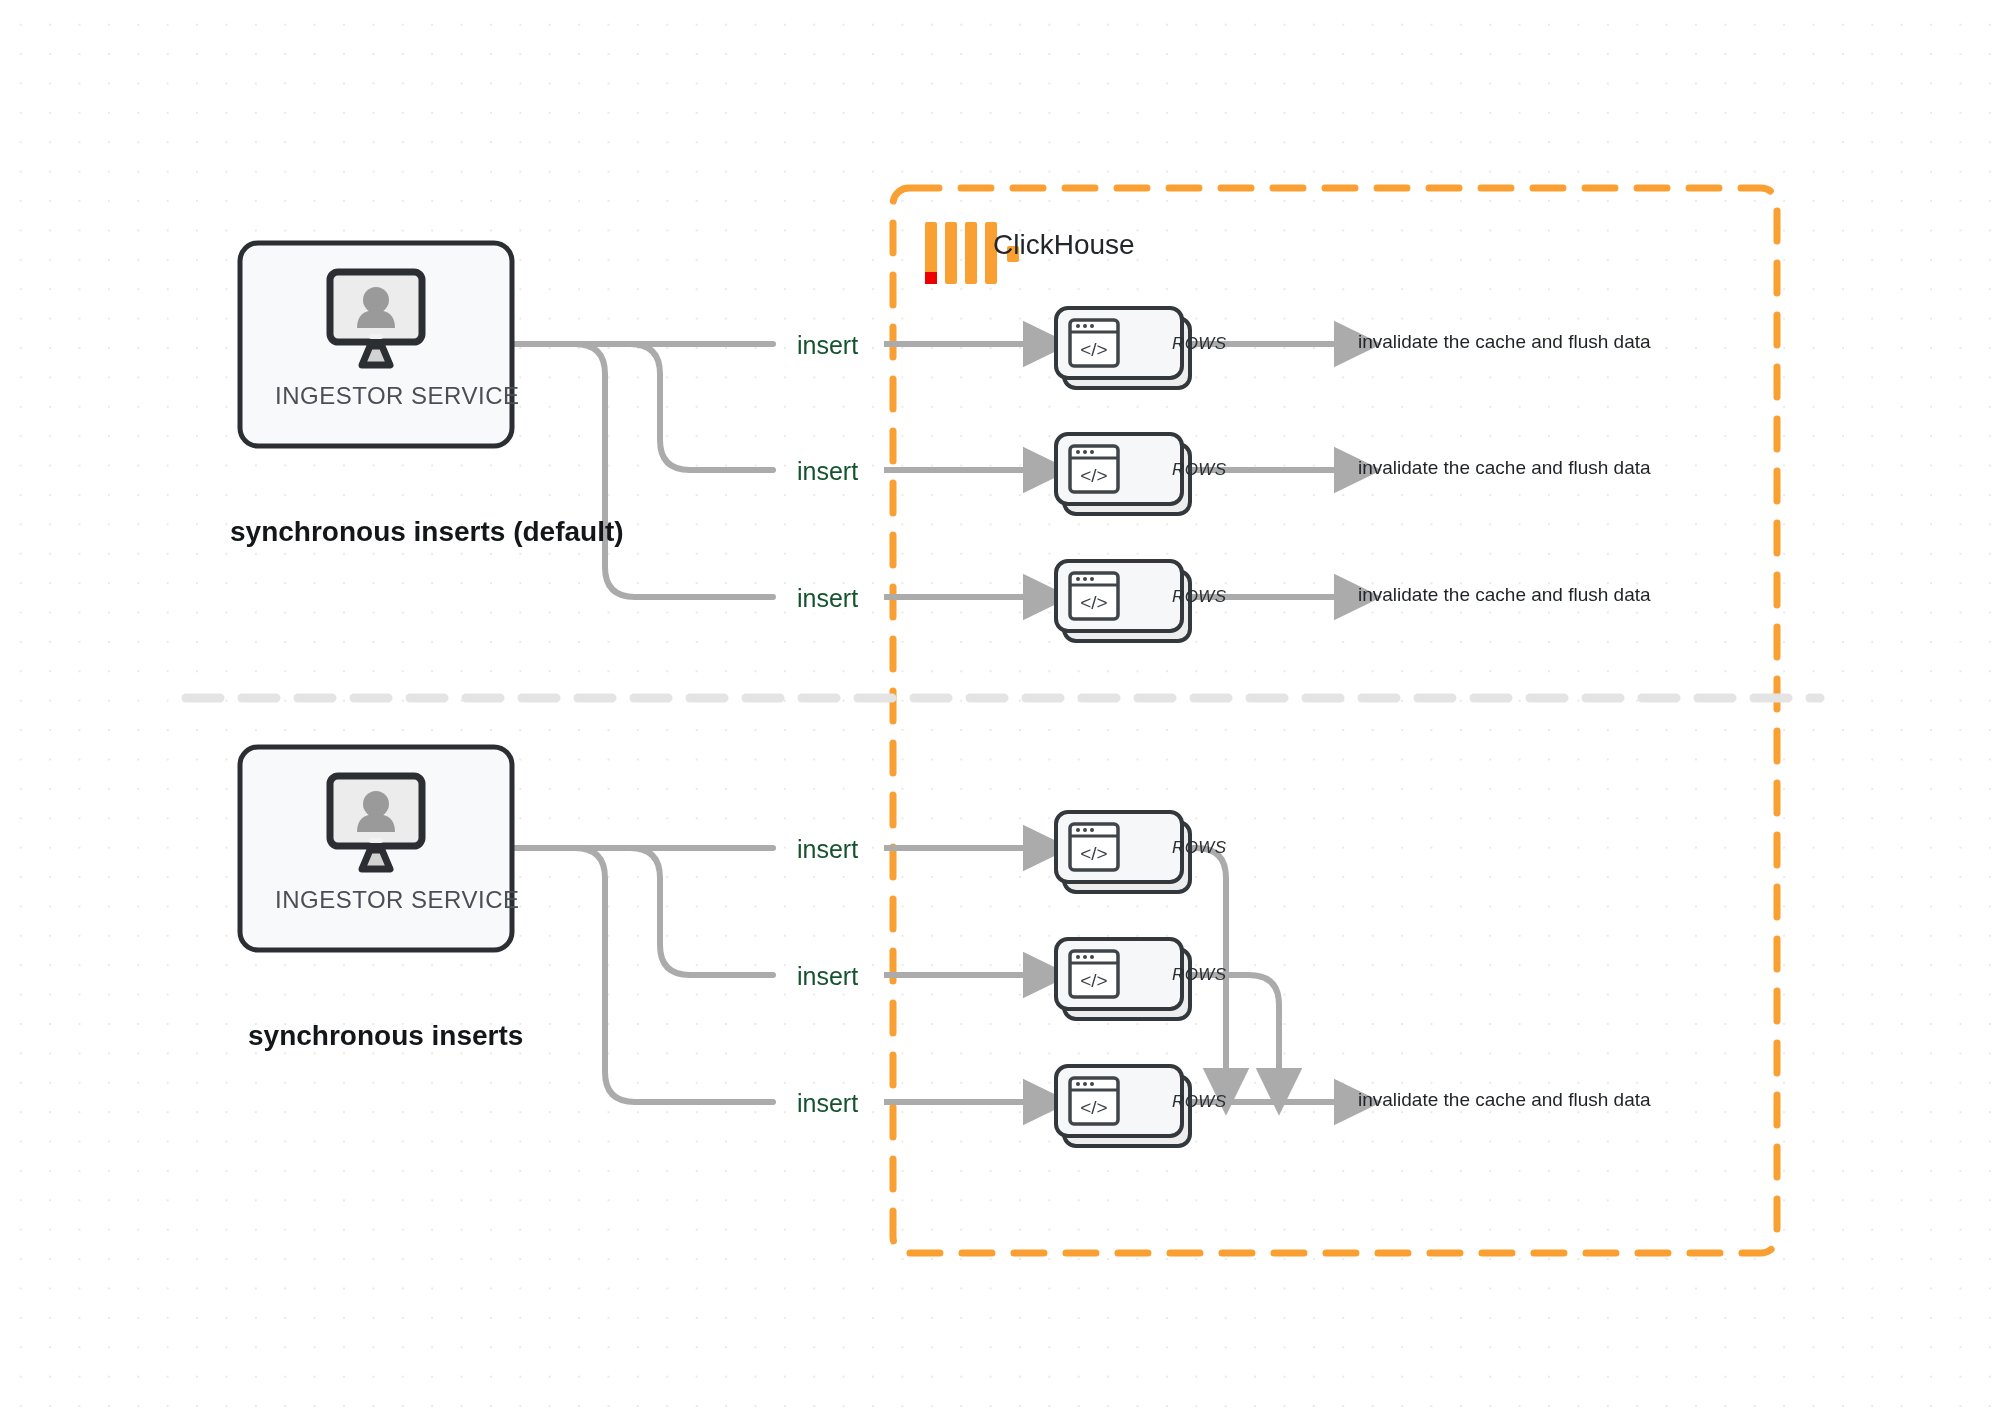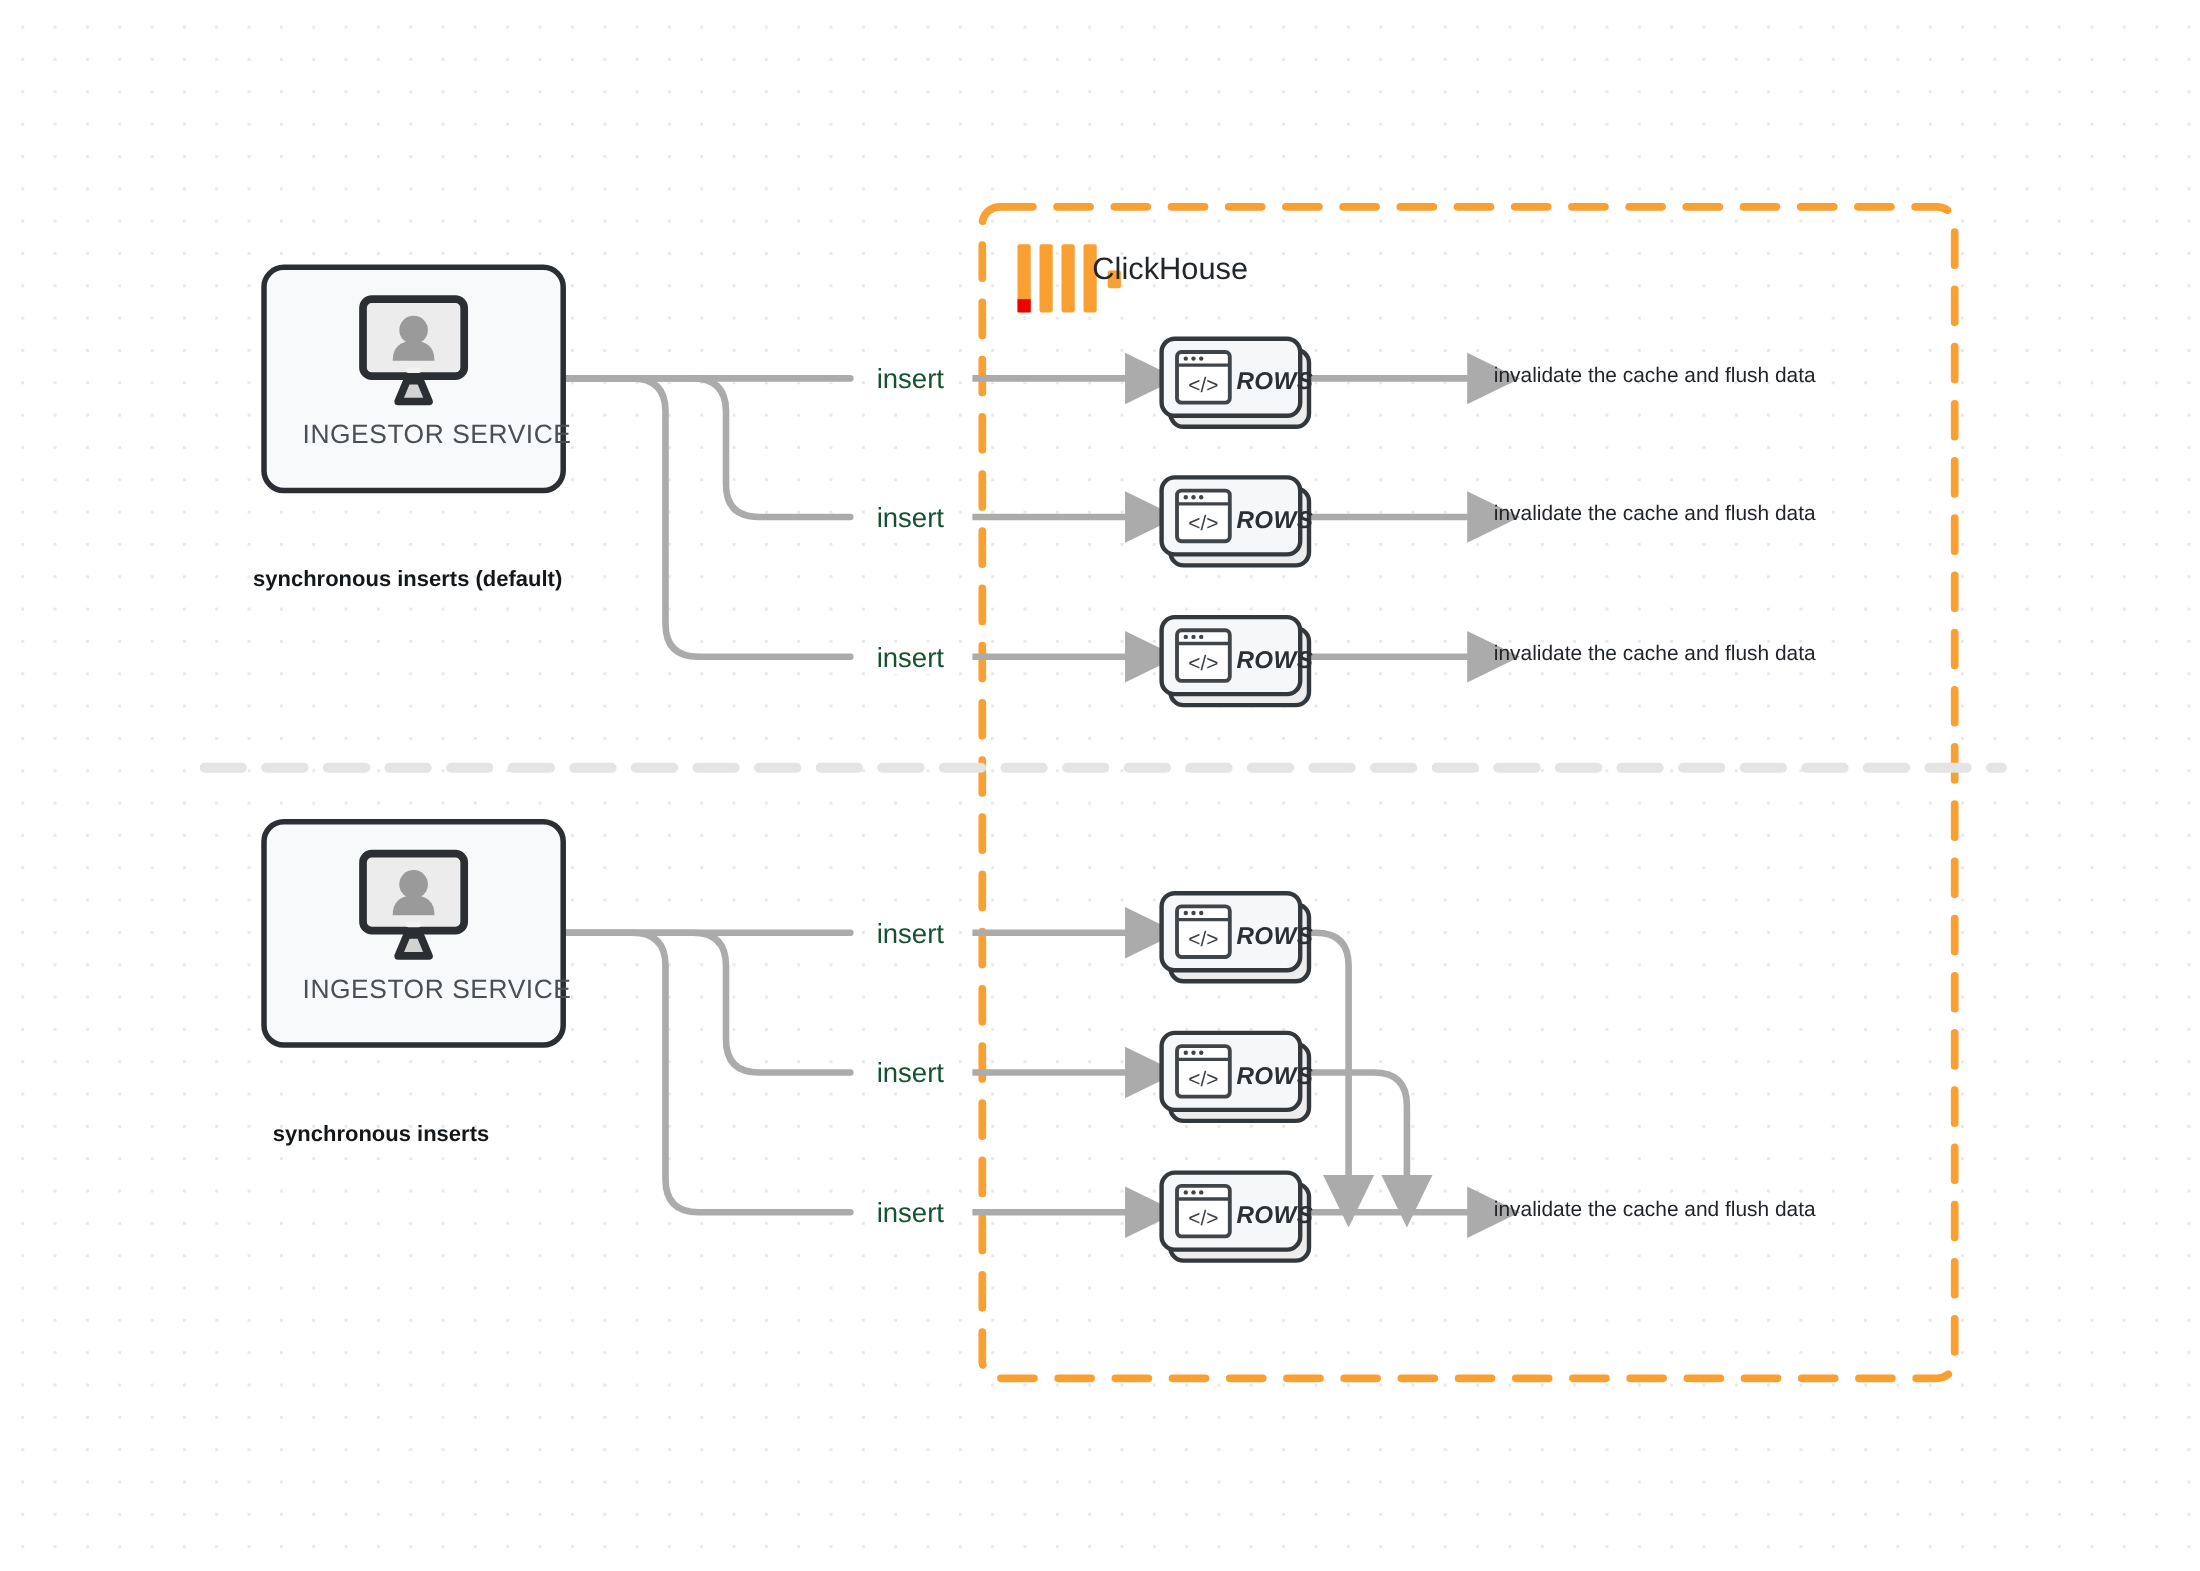--- a/index.html
+++ b/index.html
@@ -20,24 +20,24 @@
   }
   svg.layer{position:absolute;left:0;top:0;width:2000px;height:1428px;}
   .lbl{
     position:absolute;
     color:#1f2328;
     white-space:nowrap;
     font-family:"Liberation Sans", sans-serif;
   }
   .lbl-insert{font-size:25px;color:#14532d;}
   .lbl-flush{font-size:19px;color:#1f2328;}
-  .lbl-mode{font-size:20px;font-weight:bold;color:#14171a;}
+  .lbl-mode{font-size:28px;font-weight:bold;color:#14171a;}
   .lbl-brand{font-size:28px;color:#22262b;}
   .lbl-service{font-size:24px;color:#4a4f55;letter-spacing:.5px;}
-  .lbl-rows{font-size:22px;font-style:italic;color:#2b3035;font-weight:700;letter-spacing:.4px;}
+  .lbl-rows{font-size:17px;font-style:italic;color:#2b3035;font-weight:400;letter-spacing:.4px;margin-left:48px;}
 </style>
 </head>
 <body>
 
 <div id="canvas">
 
   <svg class="layer" viewBox="0 0 2000 1428">
     <defs>
       <marker id="ah-r" markerWidth="9" markerHeight="9" refX="1.2" refY="4.5" orient="auto" markerUnits="strokeWidth">
         <path d="M0,0.6 L8,4.5 L0,8.4 Z" fill="#ABABAB"></path>

